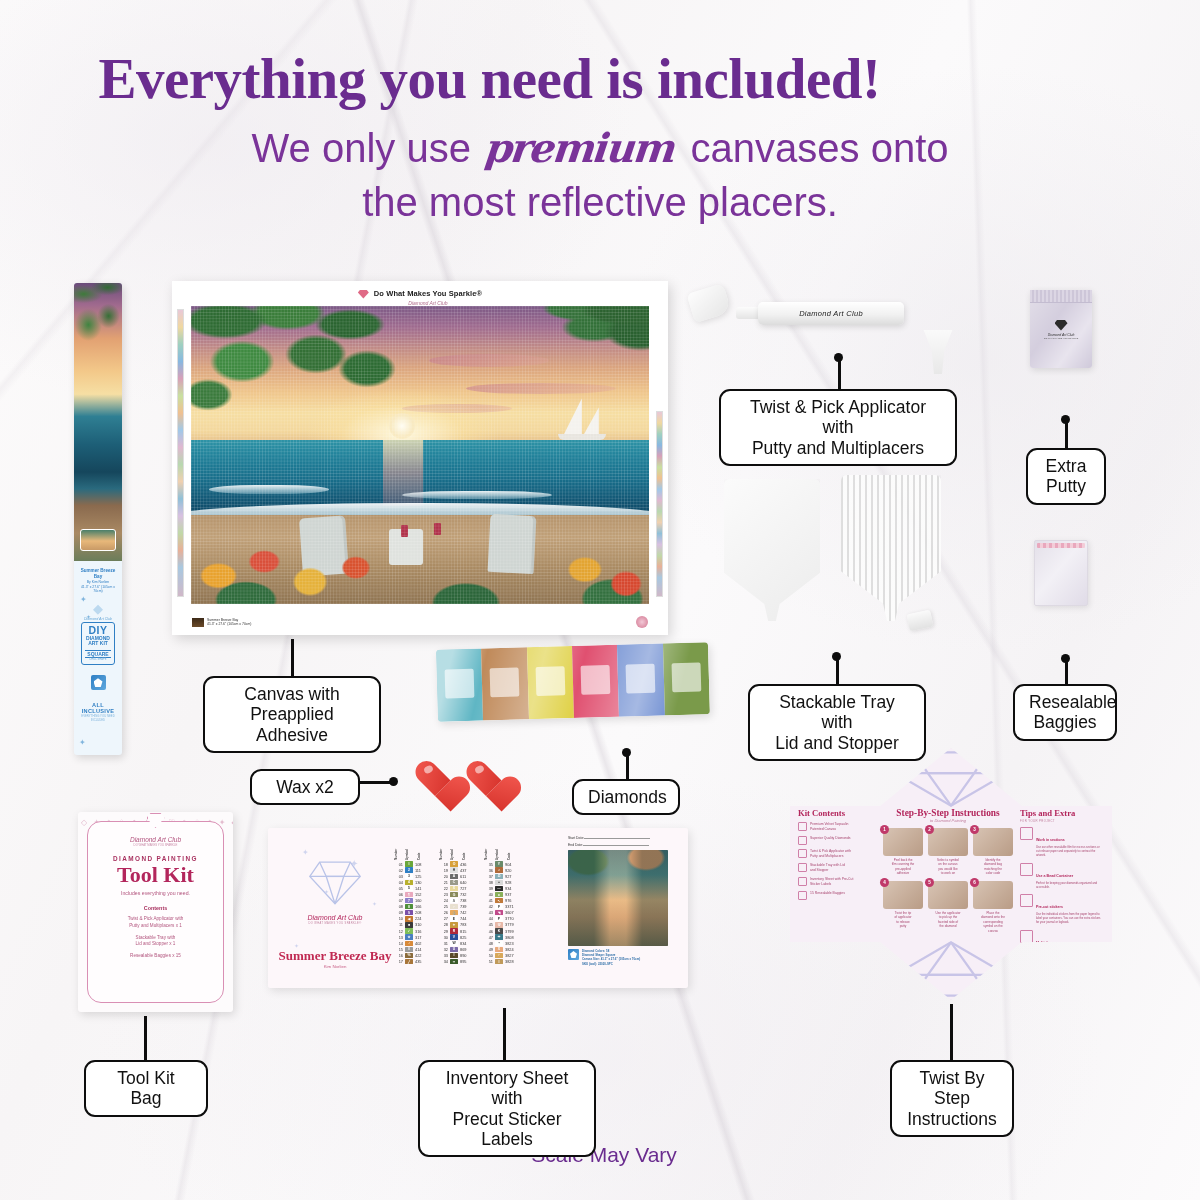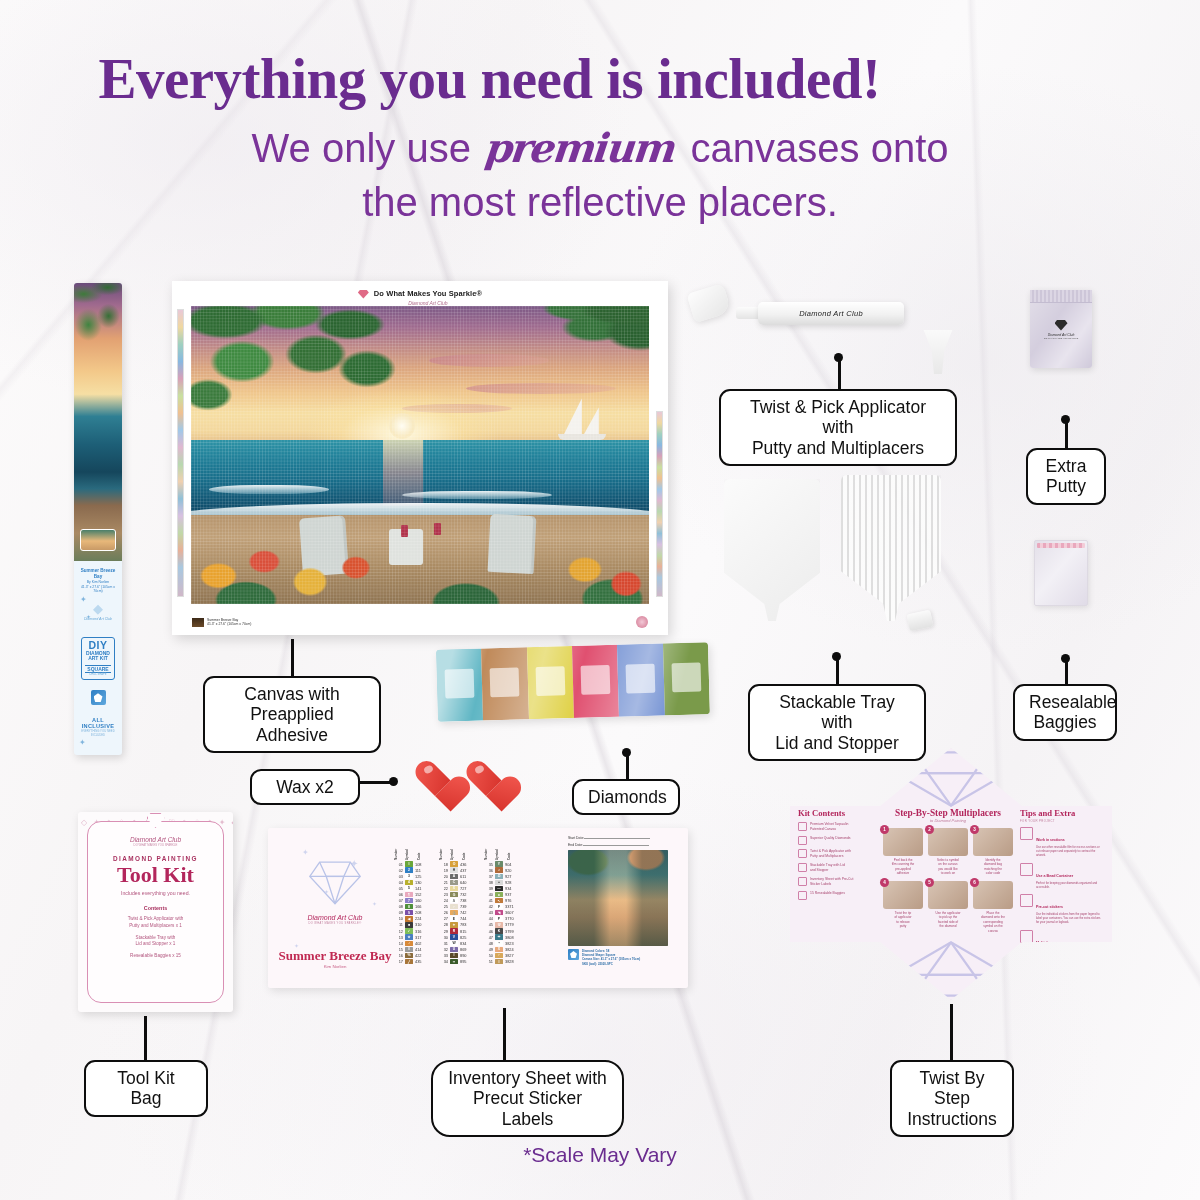--- a/index.html
+++ b/index.html
@@ -88,21 +88,21 @@
     position:absolute; left:6px; bottom:10px; width:36px; height:22px;
     border:1.5px solid #fff; border-radius:3px;
     background:linear-gradient(#4a7f6a, #e8b87a 55%, #c89a66);
   }
   #sleeve .info { padding:7px 3px 0; text-align:center; color:#2f7fc4; }
   #sleeve .t1 { font-size:4.6px; font-weight:bold; line-height:1.3; }
   #sleeve .t2 { font-size:3.4px; line-height:1.35; }
   #sleeve .diam { font-size:13px; color:#bcd9ef; margin-top:7px; }
   #sleeve .dac { font-size:3.6px; font-style:italic; color:#6aa9d8; margin-top:1px; }
   #sleeve .diybox {
-    margin:16px auto 0; width:34px; border:1.3px solid #2f7fc4; border-radius:3px;
+    margin:1px auto 0; width:34px; border:1.3px solid #2f7fc4; border-radius:3px;
     padding:3px 1px; color:#2f7fc4;
   }
   #sleeve .diybox .a { font-size:10.5px; font-weight:bold; line-height:.95; letter-spacing:.5px; }
   #sleeve .diybox .b { font-size:5px; font-weight:bold; line-height:1.15; }
   #sleeve .sq {
     margin:3px auto 0; width:26px; border-top:1px solid #2f7fc4; border-bottom:1px solid #2f7fc4;
     font-size:5px; font-weight:bold; color:#2f7fc4;
   }
   #sleeve .sqsub { font-size:2.6px; color:#6aa9d8; }
   #sleeve .chip {
@@ -1032,21 +1032,21 @@
         <span class="kc-tx" style="white-space:pre-line">Inventory Sheet with Pre-Cut
 Sticker Labels</span>
       </div>
       <div class="kc-item">
         <span class="kc-ico"></span>
         <span class="kc-tx" style="white-space:pre-line">15 Resealable Baggies</span>
       </div>
     </div>
 
     <div class="col-mid">
-      <div class="mid-title">Step-By-Step Multiplacers</div>
+      <div class="mid-title">Step-By-Step Instructions</div>
       <div class="mid-sub">to Diamond Painting</div>
       <div class="steps" id="steps-grid">
           <div class="step">
             <div class="sbox">
               <div class="snum">1</div>
             </div>
             <div class="stx" style="white-space: pre-line;">Peel back the
 film covering the
 pre-applied
 adhesive</div>
@@ -1164,18 +1164,18 @@
 <div class="callout" style="left:250px; top:769px; width:110px;">Wax x2</div>
 
 <div class="dot" style="left:622px; top:748px;"></div>
 <div class="leader v" style="left:626px; top:752px; height:28px;"></div>
 <div class="callout" style="left:572px; top:779px; width:108px;">Diamonds</div>
 
 <div class="leader v" style="left:144px; top:1016px; height:44px;"></div>
 <div class="callout" style="left:84px; top:1060px; width:124px;">Tool Kit Bag</div>
 
 <div class="leader v" style="left:503px; top:1008px; height:52px;"></div>
-<div class="callout" style="left:431px; top:1060px; width:193px;border-radius:19px;">Inventory Sheet with
+<div class="callout" style="left:418px; top:1060px; width:178px;">Inventory Sheet with
 Precut Sticker Labels</div>
 
 <div class="leader v" style="left:950px; top:1004px; height:56px;"></div>
 <div class="callout" style="left:890px; top:1060px; width:124px;">Twist By Step
 Instructions</div>
 
 </body></html>

